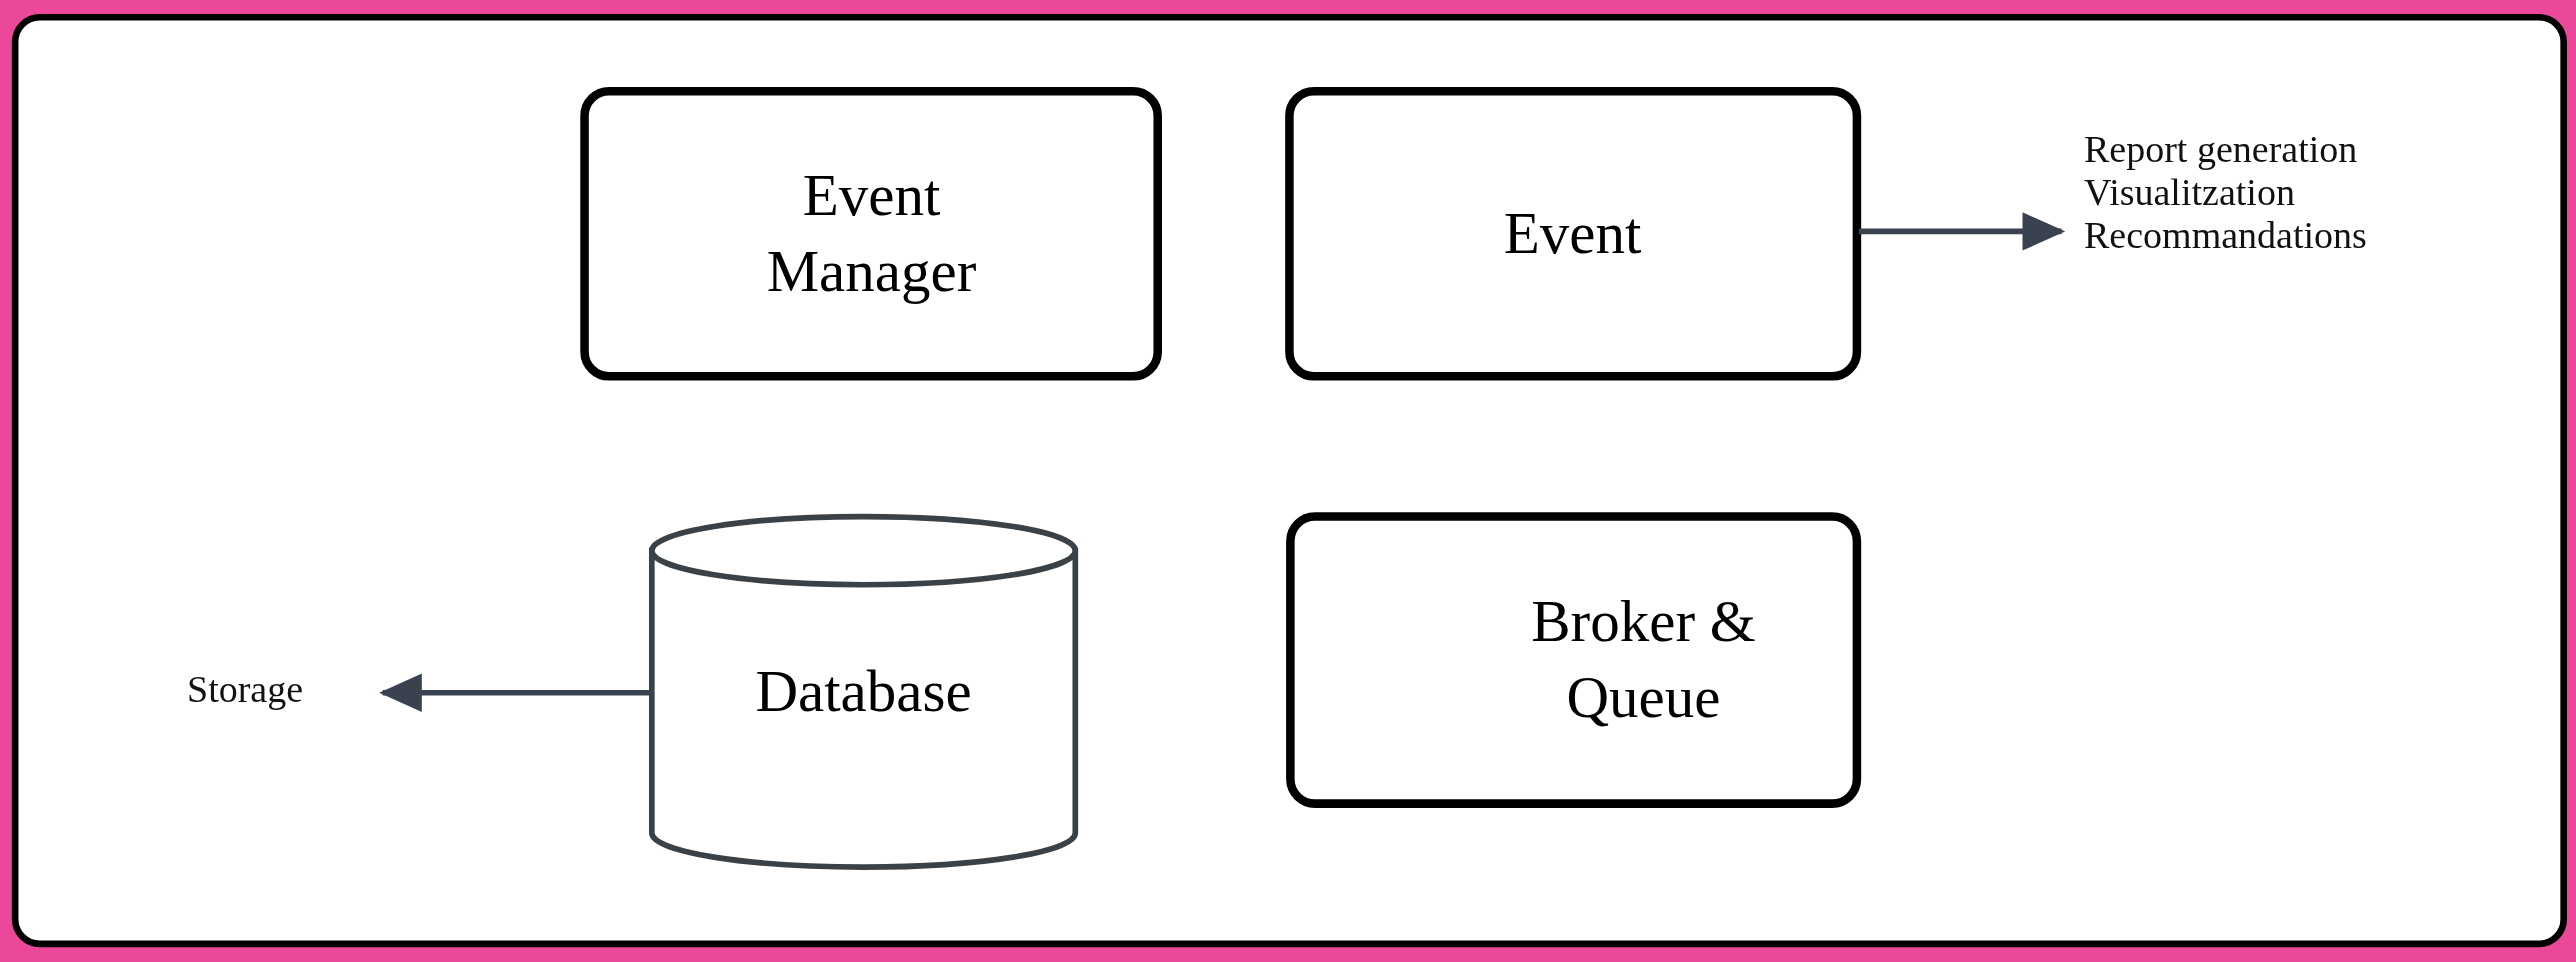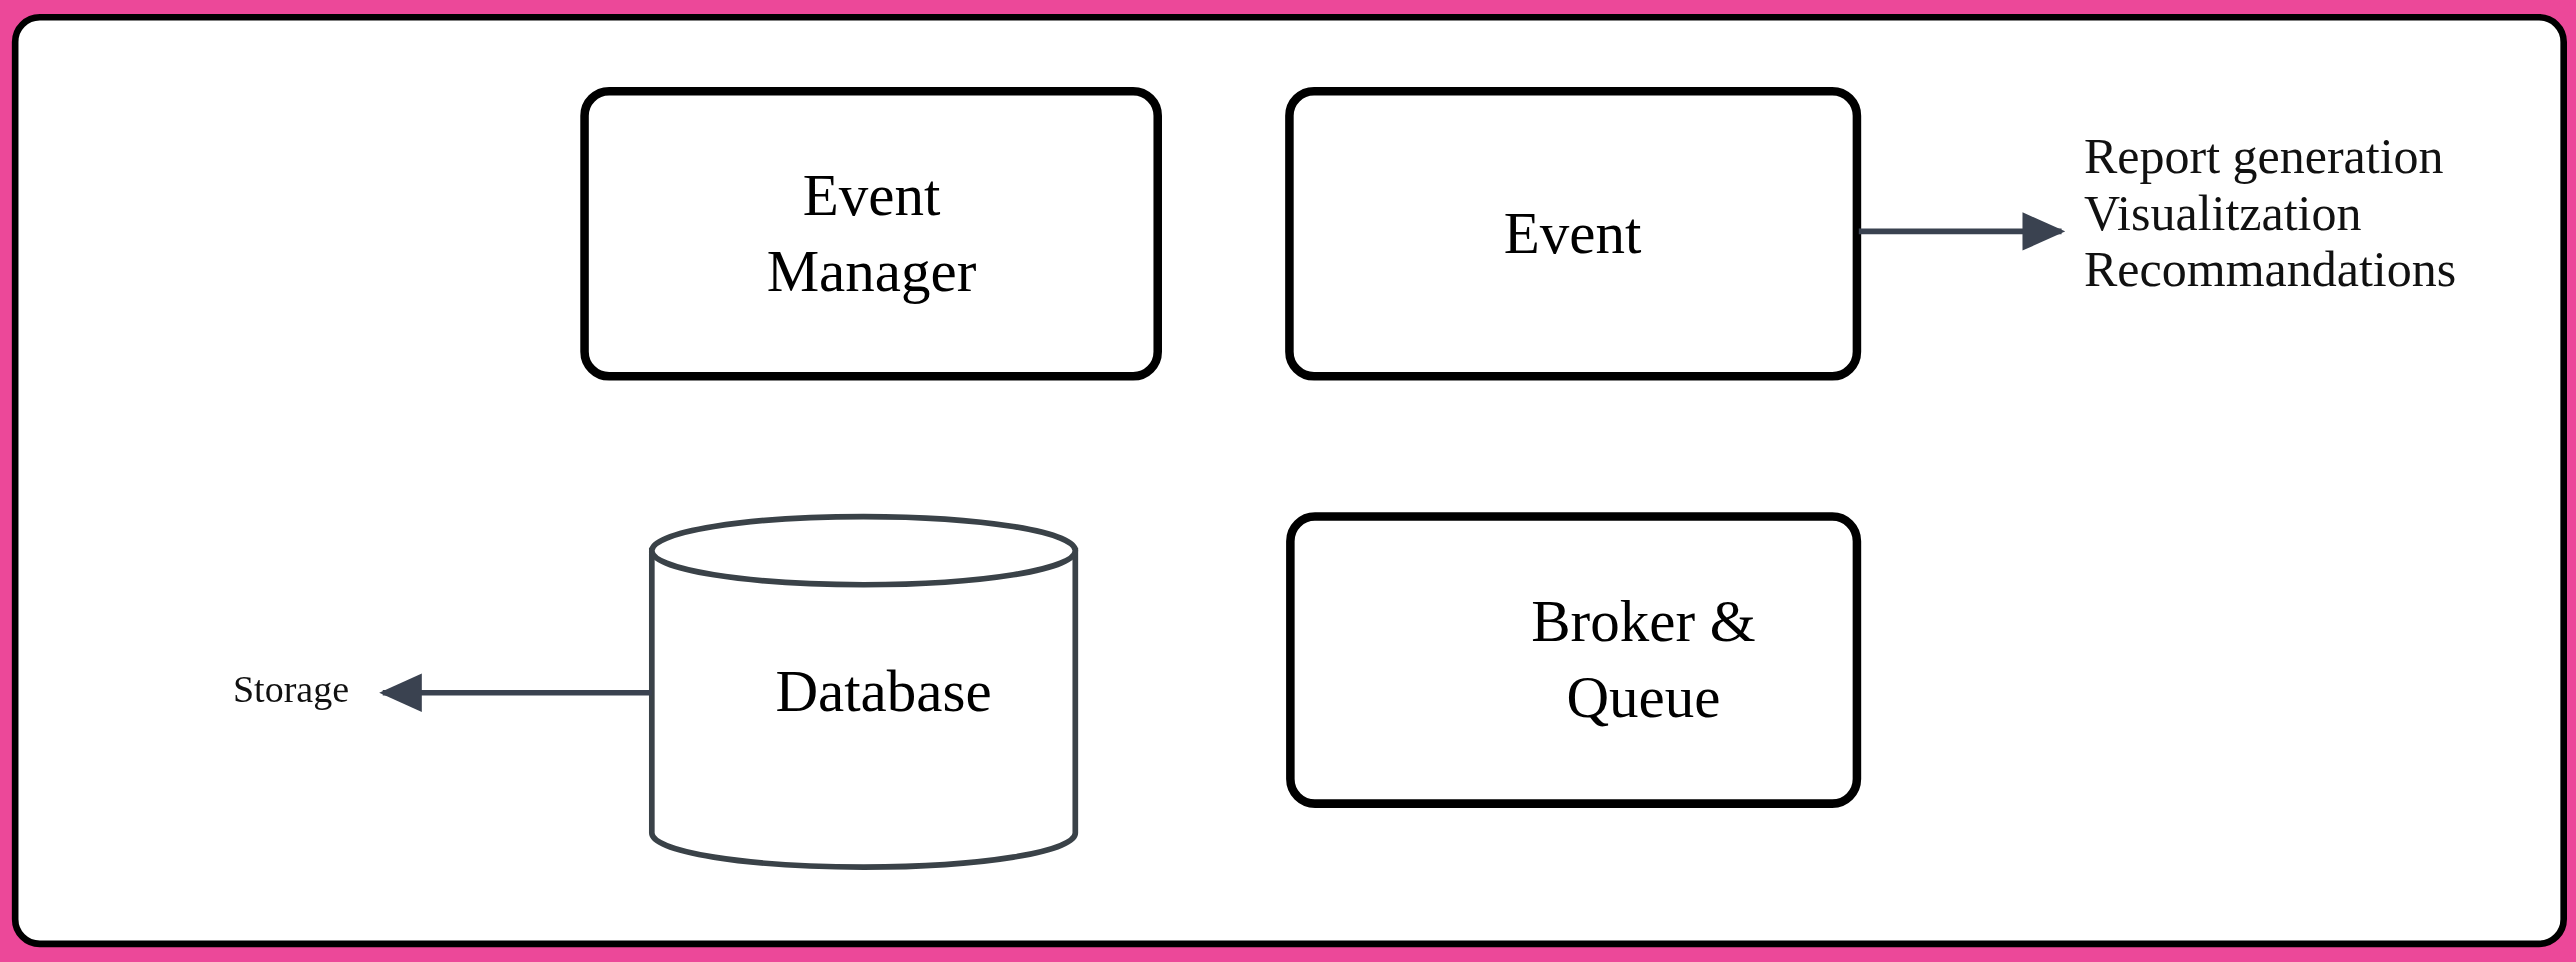--- a/index.html
+++ b/index.html
@@ -33,21 +33,21 @@
     line-height: 1.28;
     white-space: pre-line;
     pointer-events: none;
   }
   .box-label { font-size: 59px; }
   .cyl-label { font-size: 59px; }
   .anno-block {
     position: absolute;
     color: #111111;
     font-family: "Liberation Serif", "DejaVu Serif", serif;
-    font-size: 50px;
+    font-size: 38px;
     line-height: 1.13;
     white-space: pre-line;
     text-align: left;
   }
   .anno-single {
     position: absolute;
     color: #111111;
     font-family: "Liberation Serif", "DejaVu Serif", serif;
     font-size: 38px;
     text-align: left;
@@ -89,22 +89,22 @@
   </svg>
 
   <div class="node-label box-label" style="left:585px; top:91px; width:573px; height:285px;">Event
 Manager</div>
 
   <div class="node-label box-label" style="left:1289px; top:91px; width:567px; height:285px;">Event</div>
 
   <div class="node-label box-label" style="left:1360px; top:516px; width:567px; height:287px;">Broker &amp;
 Queue</div>
 
-  <div class="node-label cyl-label" style="left:672px; top:625px; width:423px; height:133px;">Database</div>
+  <div class="node-label cyl-label" style="left:652px; top:625px; width:423px; height:133px;">Database</div>
 
   <div class="anno-block" style="left:2084px; top:128px; width:445px;">Report generation
 Visualitzation
 Recommandations</div>
 
-  <div class="anno-single" style="left:187px; top:667px; width:208px;text-align:center;">Storage</div>
+  <div class="anno-single" style="left:187px; top:667px; width:208px;">Storage</div>
 
 </div>
 
 
 </body></html>

